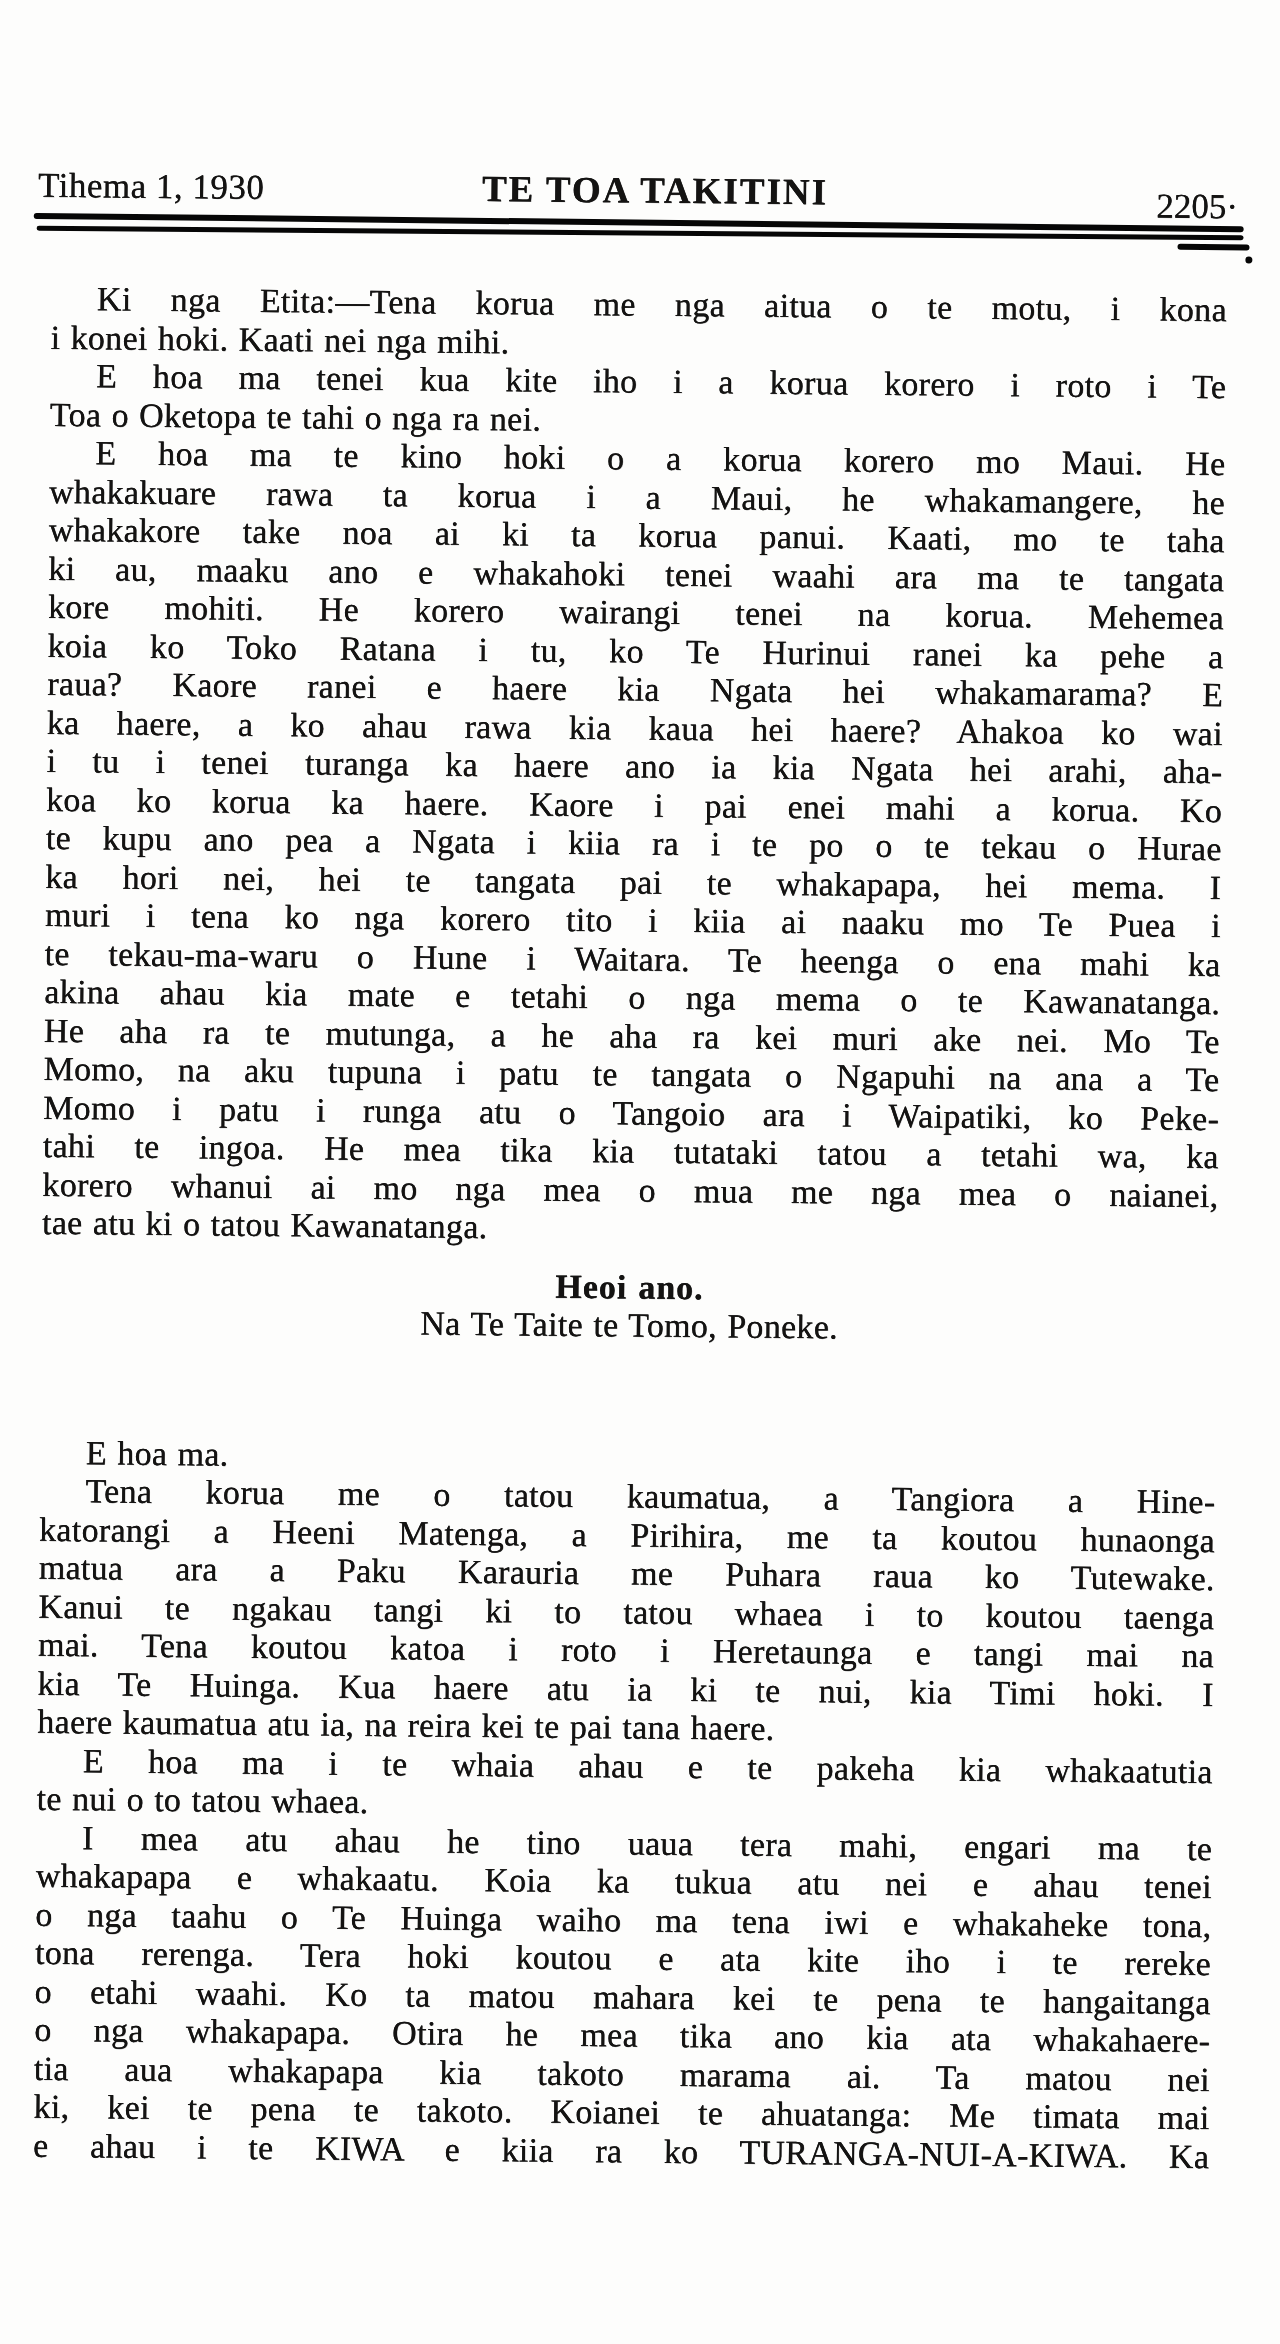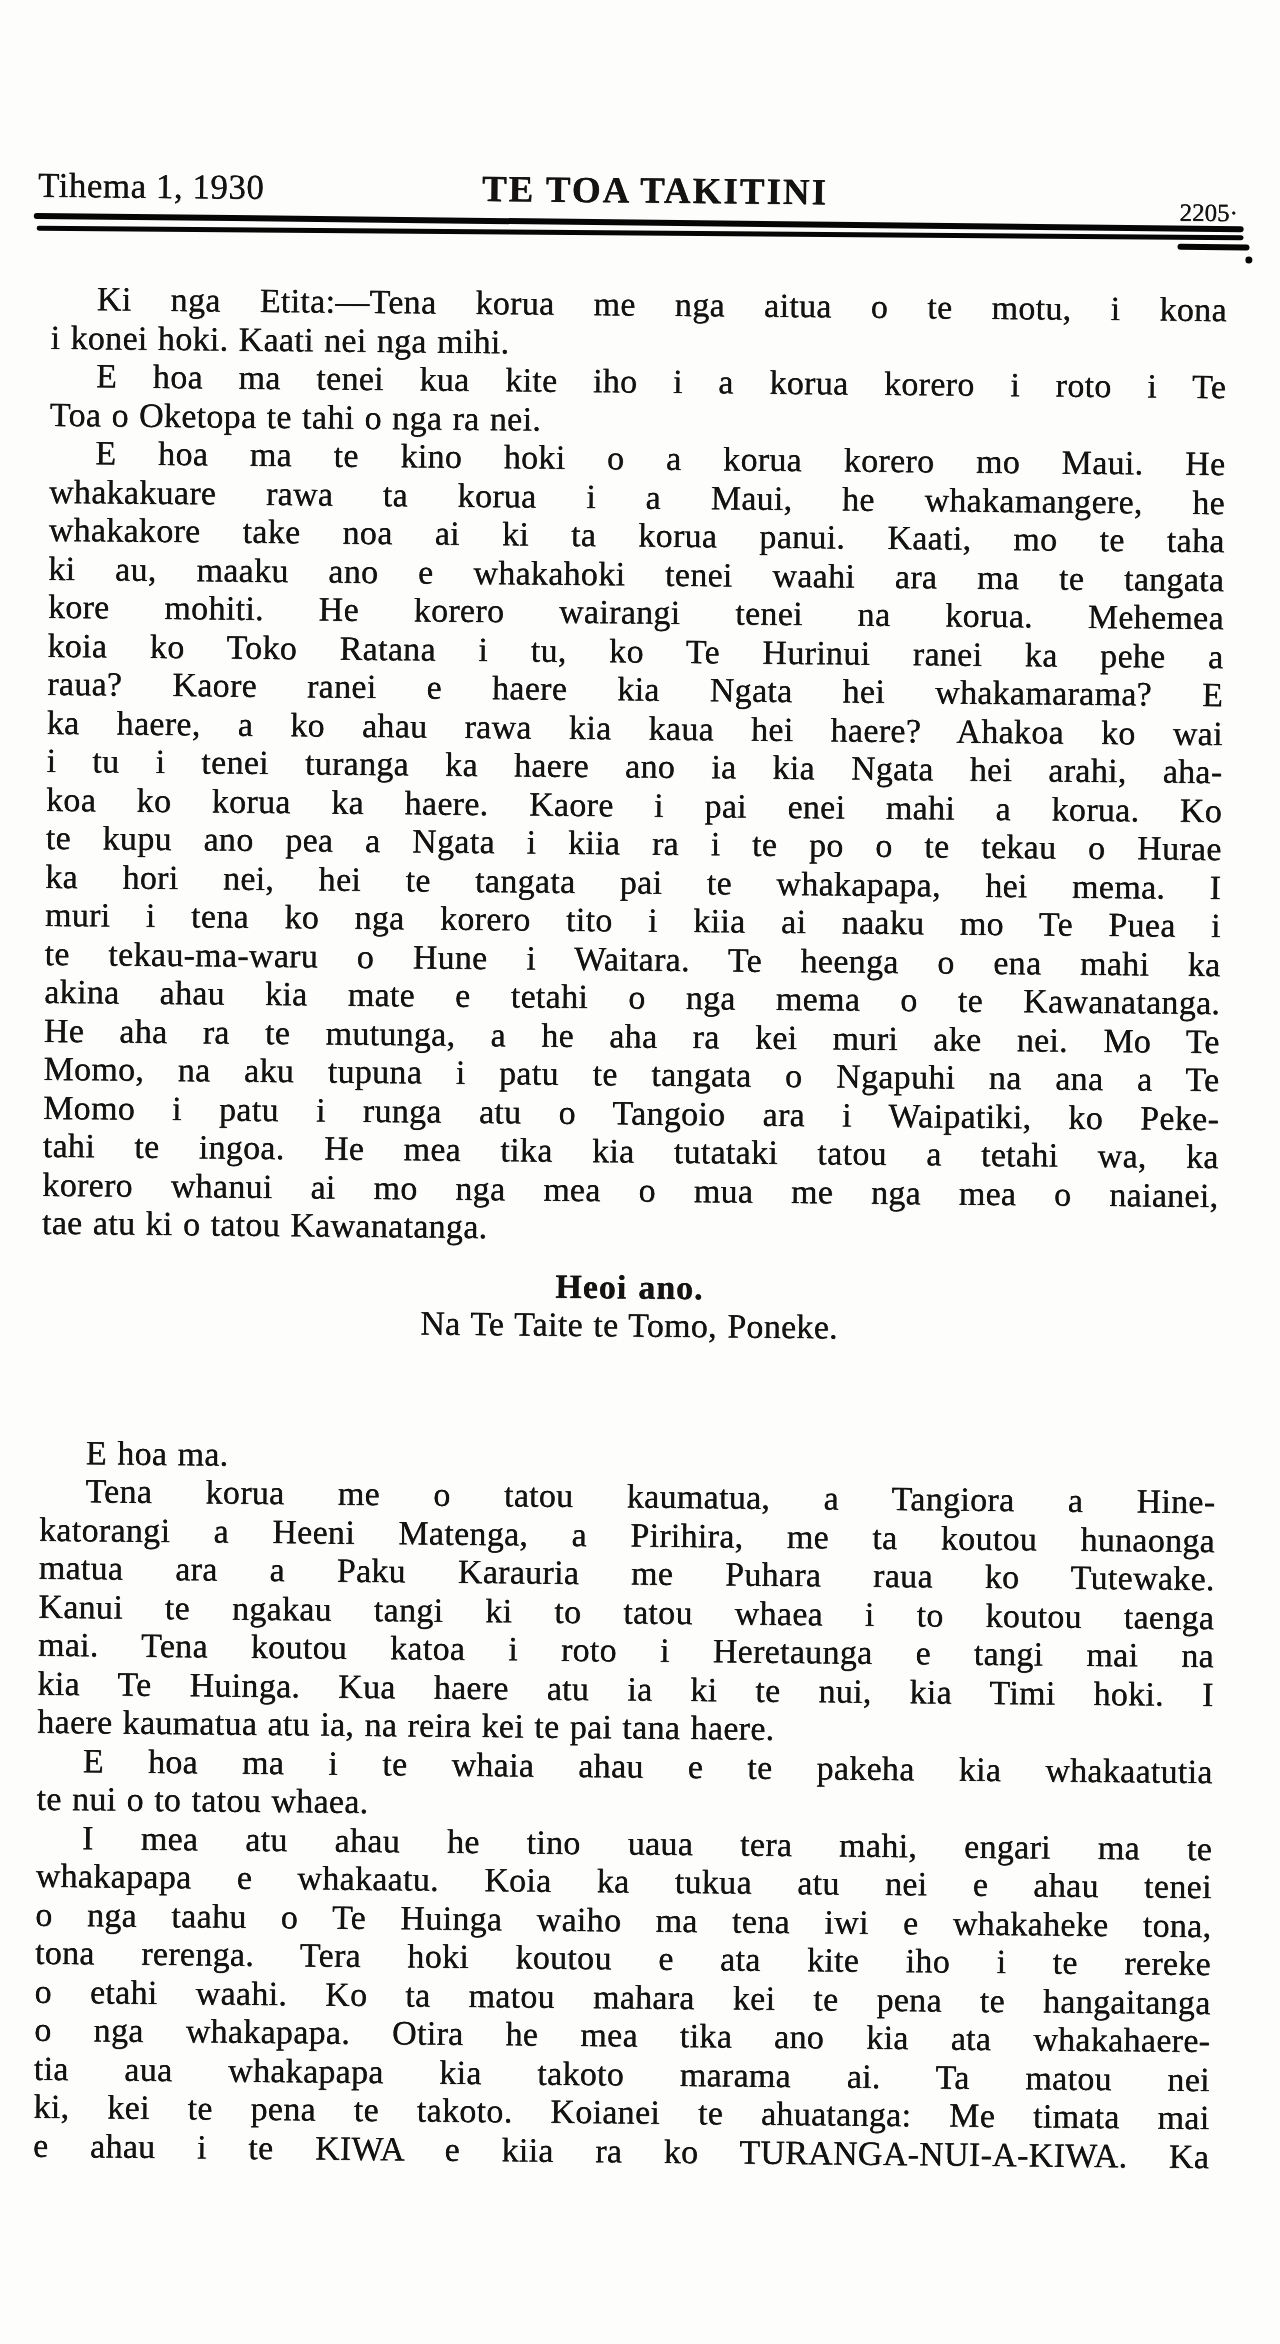--- a/index.html
+++ b/index.html
@@ -23,21 +23,21 @@
     position: absolute; left: 38px; bottom: 0;
     font-size: 35px; letter-spacing: 0.5px; white-space: nowrap;
   }
   .masthead .title {
     position: absolute; left: 455px; width: 400px; bottom: 0;
     text-align: center; font-weight: 700; font-size: 37px;
     letter-spacing: 2px; white-space: nowrap;
   }
   .masthead .pageno {
     position: absolute; right: 42px; bottom: -10px;
-    font-size: 25px; white-space: nowrap;
+    font-size: 35px; white-space: nowrap;
   }
   .rules { position: relative; margin: 8px 36px 0 34px; height: 30px; }
   .rules .r1 { position: absolute; top: 0; left: 0; right: 0; height: 6px; background: #060606; border-radius: 3px; transform: rotate(0.08deg); }
   .rules .r2 { position: absolute; top: 11px; left: 3px; right: 0; height: 5px; background: #060606; border-radius: 3px; transform: rotate(-0.10deg); }
   .rules .dash { position: absolute; right: -6px; top: 19px; width: 72px; height: 6px; background: #060606; border-radius: 3px; }
   .rules .dot { position: absolute; right: -9px; top: 31px; width: 7px; height: 7px; background: #060606; border-radius: 50%; }
   .article { margin: 36px 52px 0 52px; font-size: 34px; line-height: 38.5px; }
   .line {
     text-align: justify;
     text-align-last: justify;

